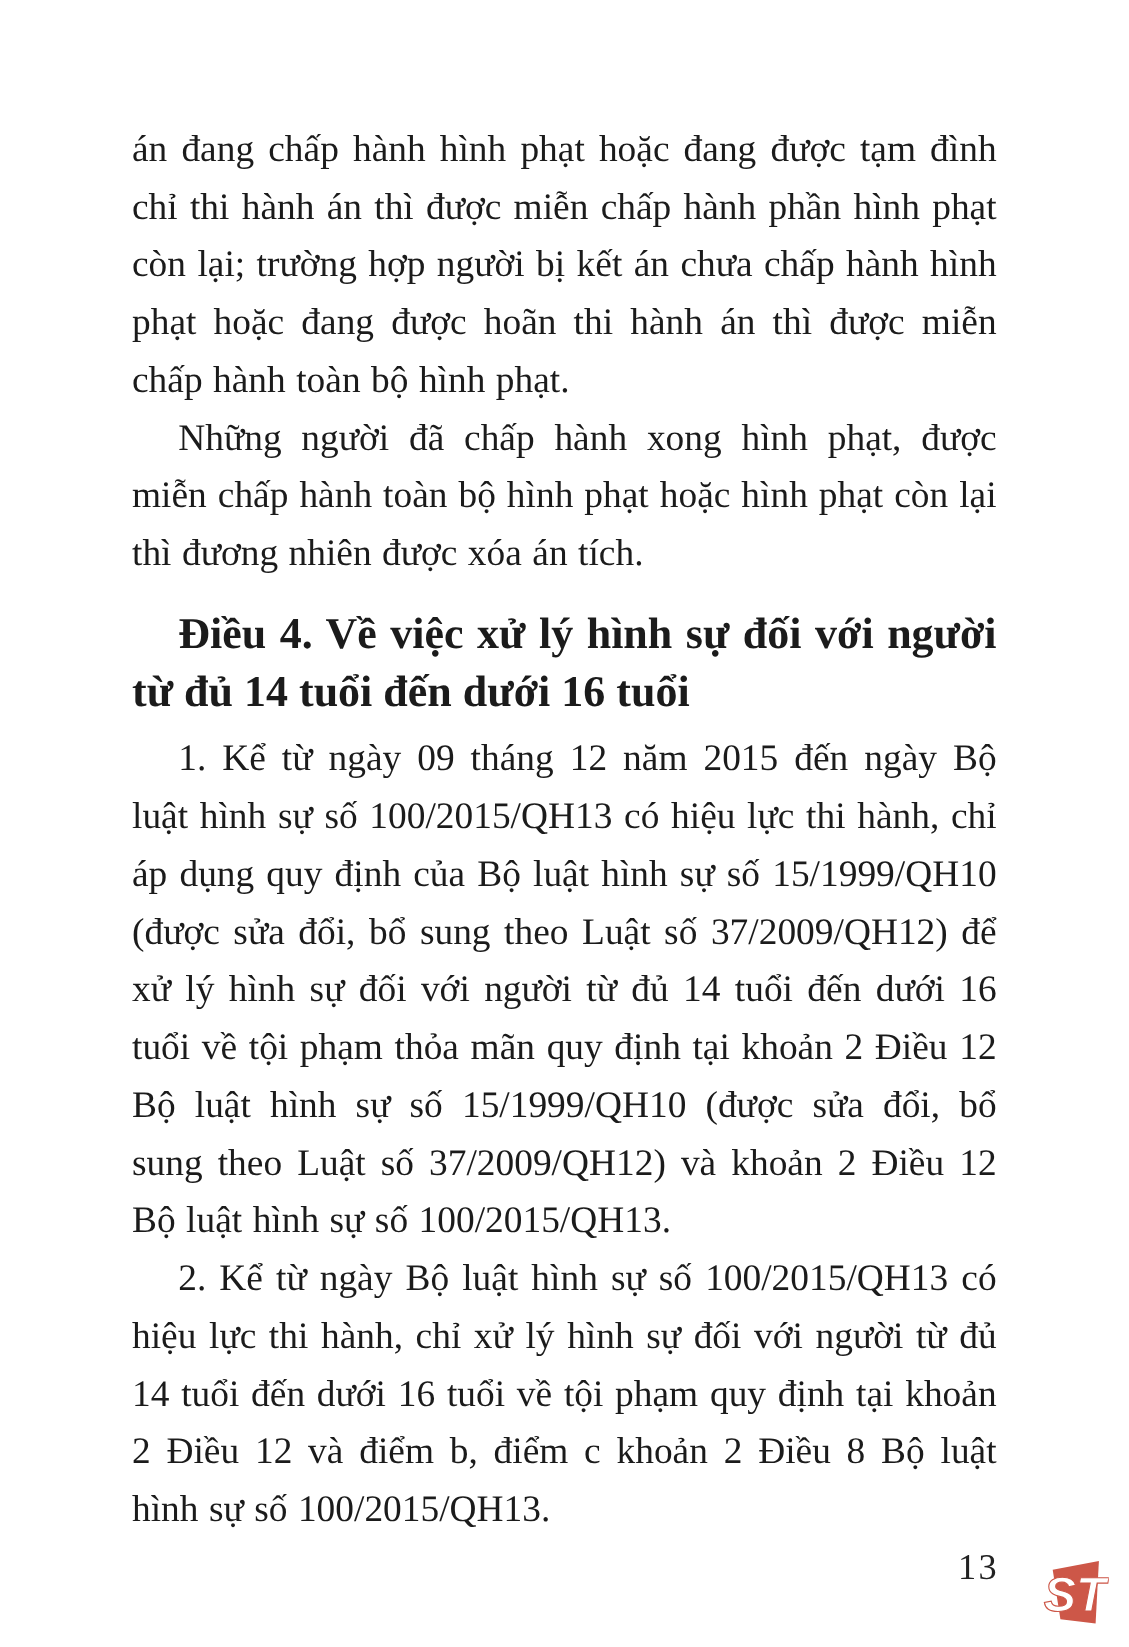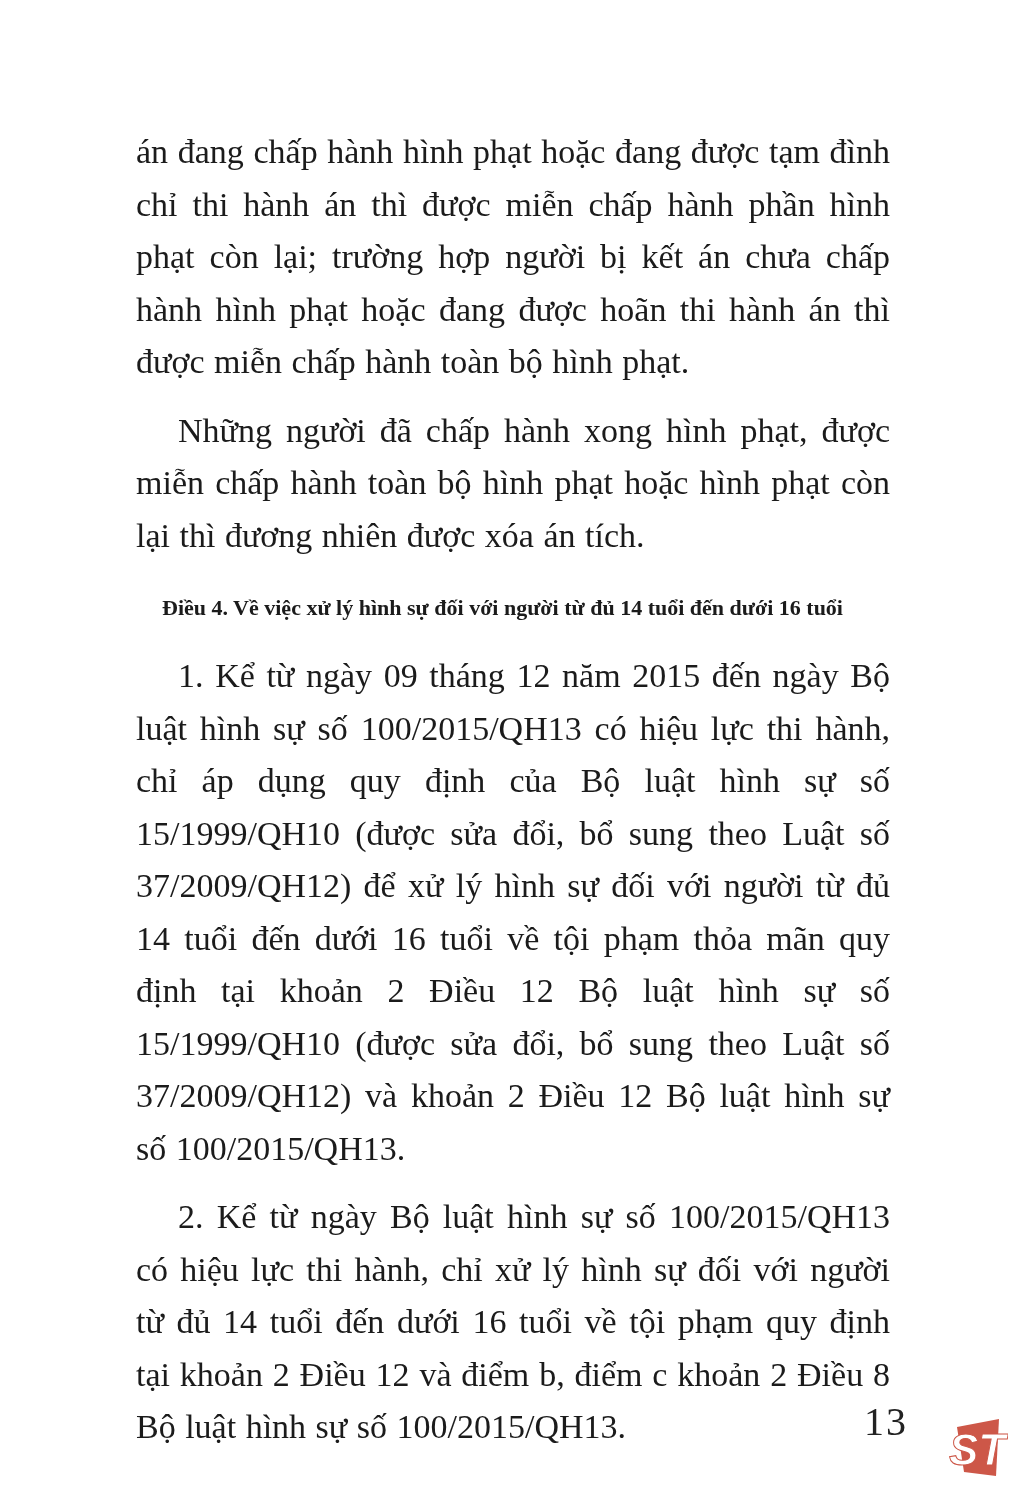--- a/index.html
+++ b/index.html
@@ -19,39 +19,39 @@
   .text-block {
     position: absolute;
     left: 120px;
     top: 110px;
     width: 786px;
     font-size: 34px;
     line-height: 52.5px;
     text-align: justify;
   }
   .text-block p {
-    margin: 16px;
+    margin: 0;
     word-spacing: 1px;
   }
   .text-block p.indent {
     text-indent: 42px;
   }
   .text-block h2.heading {
     margin: 19px 0 9px 0;
-    font-size: 22px;
+    font-size: 40px;
     line-height: 53px;
     font-weight: bold;
     text-indent: 42px;
     text-align: justify;
   }
   .page-number {
     position: absolute;
     right: 118px;
     bottom: 55px;
-    font-size: 40px;
+    font-size: 33px;
     line-height: 1;
     color: #222222;
     letter-spacing: 2px;
   }
   .publisher-logo {
     position: absolute;
     right: 18px;
     bottom: 16px;
     width: 60px;
     height: 65px;

